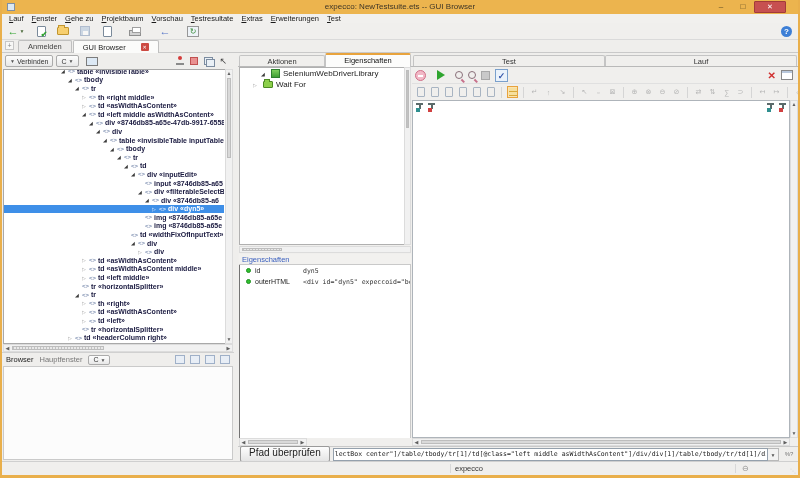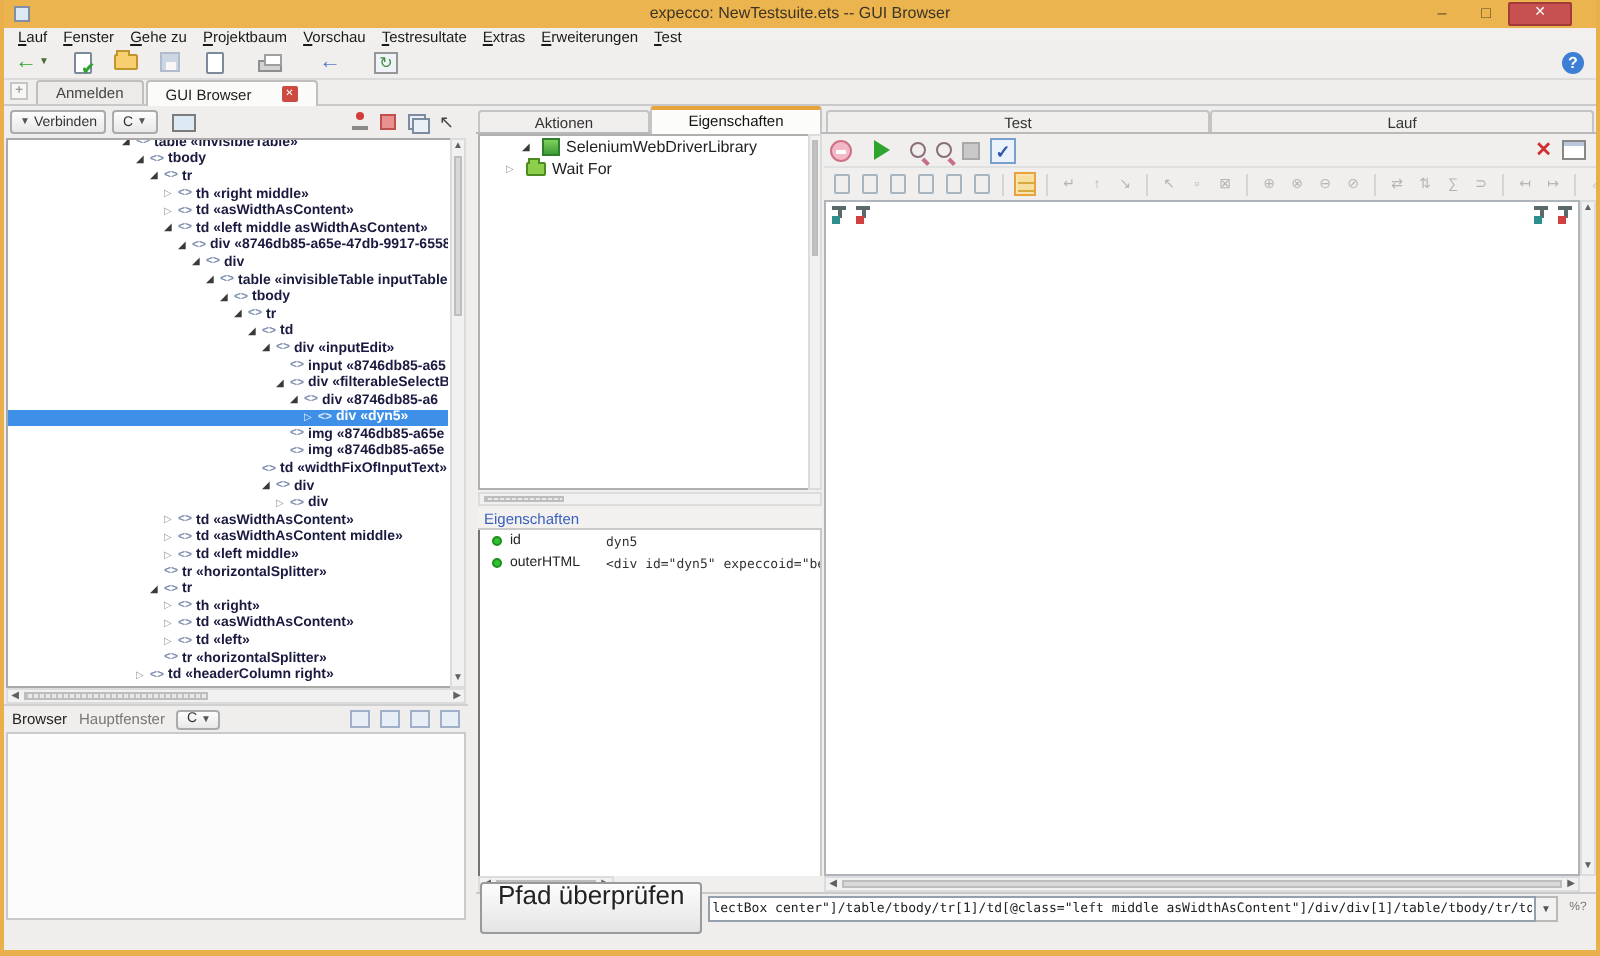--- a/index.html
+++ b/index.html
@@ -132,22 +132,22 @@
   .rp-vs{left:378px;top:47px;width:8px;height:338px;}
   .rp-hs{left:0;top:385px;width:378px;height:8px;}
   .pinw{position:absolute;width:9px;height:9px;}
   .pinw .bar{position:absolute;left:0;top:0;width:7px;height:2px;background:#5A6A6A;}
   .pinw .stem{position:absolute;left:3px;top:2px;width:2px;height:4px;background:#5A6A6A;}
   .pinw .dotp{position:absolute;left:0;top:5px;width:4px;height:4px;}
   .dot-teal{background:#2F8F8F;} .dot-red{background:#D04040;}
   
   .pathrow{position:absolute;left:236px;top:393px;width:560px;height:15px;background:#EFEEEC;border-top:1px solid #C9C9C9;
            display:flex;align-items:center;gap:3px;padding:0 2px;}
-  .pbtn{height:26px;border:1px solid #9A9A9A;border-radius:2px;background:linear-gradient(#FDFDFD,#E4E4E4);
-        font-size:13px;color:#222;padding:0 8px;line-height:11px;flex:none;}
+  .pbtn{height:16px;border:1px solid #9A9A9A;border-radius:2px;background:linear-gradient(#FDFDFD,#E4E4E4);
+        font-size:10px;color:#222;padding:0 8px;line-height:11px;flex:none;}
   .pinput{height:13px;flex:1;border:1px solid #94A0AC;background:#FFF;font-size:6.5px;
           font-family:"DejaVu Sans Mono",monospace;color:#222;padding:0 1px;min-width:0;}
   .pdd{width:11px;height:13px;border:1px solid #B9B9B9;border-left:none;background:#F2F2F2;font-size:5px;color:#555;text-align:center;line-height:12px;flex:none;margin-left:-3px;}
   .xico{font-size:6px;color:#777;flex:none;width:14px;text-align:center;}
   
   .statusbar{position:absolute;left:0;bottom:0;width:796px;height:14px;background:#F0EFED;border-top:1px solid #CFCFCF;}
   .stxt{position:absolute;left:453px;top:0;font-size:7.5px;color:#333;line-height:13px;}
   .sdiv{position:absolute;top:2px;width:1px;height:9px;background:#D8D8D8;}
   .scollapse{position:absolute;left:740px;top:0;font-size:8px;color:#909090;line-height:13px;}
   .grip{position:absolute;right:2px;bottom:1px;font-size:6px;color:#C0C0C0;}
@@ -573,13 +573,20 @@
     </div>
 
     <div class="pathrow">
       <span class="pbtn">Pfad überprüfen</span>
       <input class="pinput" readonly="" value="lectBox center&quot;]/table/tbody/tr[1]/td[@class=&quot;left middle asWidthAsContent&quot;]/div/div[1]/table/tbody/tr/td[1]/div/div/div/div" style="">
       <span class="pdd">▼</span>
       <span class="xico">%?</span>
     </div>
   </div>
 
+  <div class="statusbar">
+    <span class="sdiv" style="left:448px;"></span>
+    <span class="stxt">expecco</span>
+    <span class="sdiv" style="left:733px;"></span>
+    <span class="scollapse">⊖</span>
+    <span class="grip">⋱</span>
+  </div>
 </div>
 
 </body></html>

